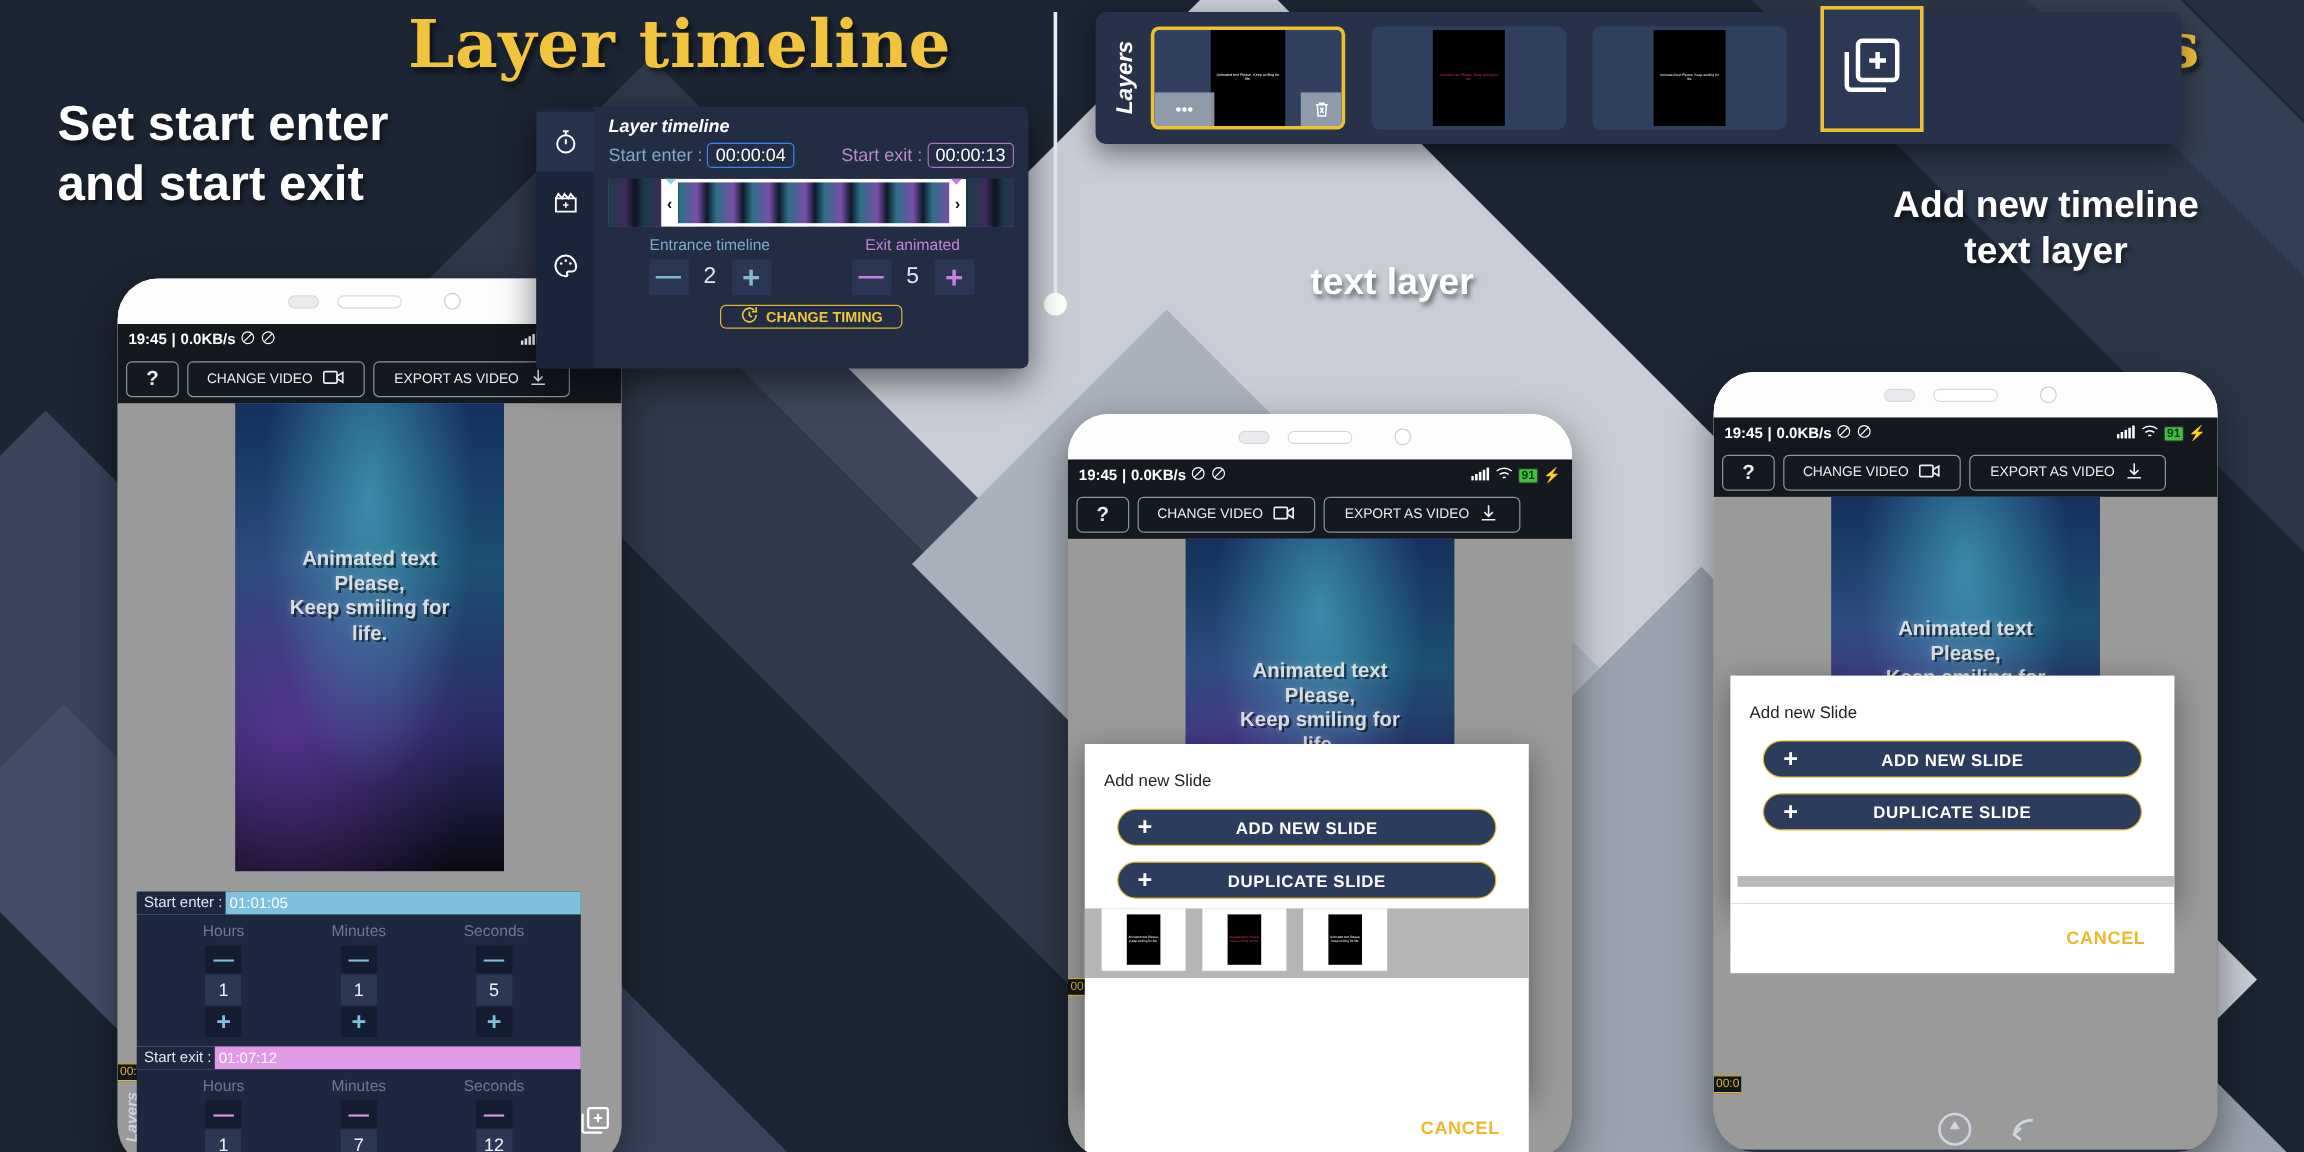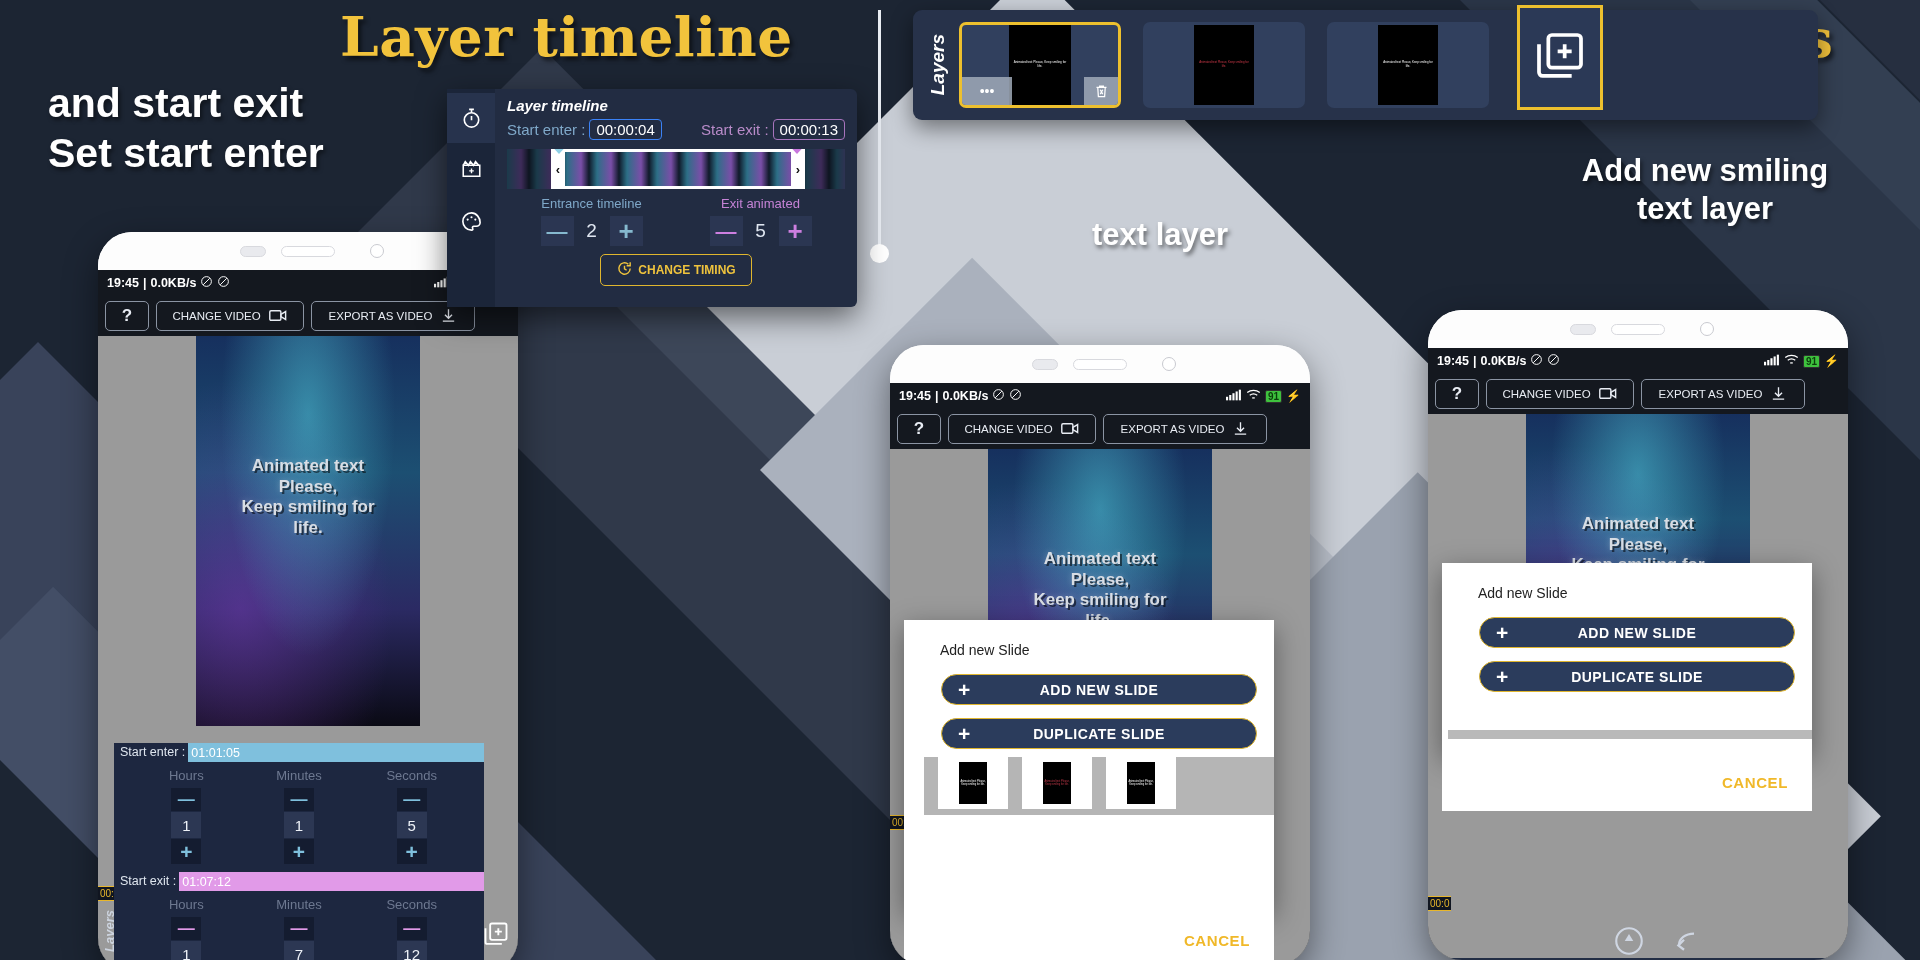--- a/index.html
+++ b/index.html
@@ -128,21 +128,21 @@
   .lc-thumb .tt.red { color:#d23a4a; }
   .lc-actions { position:absolute; left:0; right:0; bottom:0; display:flex;
                 justify-content:space-between; }
   .lc-act { background:rgba(160,170,185,.85); display:flex;
             align-items:center; justify-content:center; color:#fff; }
   .add-layer-box { border:3px solid #edc02e; display:flex; align-items:center;
                    justify-content:center; background:#2b3956; }
 
   
   .slide-dlg { position:absolute; background:#ffffff; z-index:35;
-               box-shadow:0 8px 26px rgba(0,0,0,.4);padding-left:20px; }
+               box-shadow:0 8px 26px rgba(0,0,0,.4); }
   .sd-title { color:#222; }
   .sd-btn { background:#2b3c5c; border:1.5px solid #e0b62e; border-radius:999px;
             color:#ffffff; font-weight:bold; display:flex; align-items:center;
             position:relative; justify-content:center; letter-spacing:.5px; }
   .sd-btn .plus { position:absolute; color:#fff; font-weight:bold; }
   .sd-sub { color:#6d6d6d; }
   .sd-thumbs { display:flex; background:#b5b5b5; }
   .sd-thumb { background:#ffffff; display:flex; align-items:center;
               justify-content:center; }
   .sd-thumb .inner { background:#000; display:flex; align-items:center;
@@ -169,32 +169,32 @@
   <div class="stripe" style="left:1110px;top:560px;width:160px;height:900px;background:#b7bdc7;"></div>
   <div class="stripe" style="left:1050px;top:840px;width:520px;height:900px;background:#9aa2af;"></div>
   <div class="stripe" style="left:-160px;top:540px;width:280px;height:900px;background:#39435a;"></div>
   <div class="stripe" style="left:-60px;top:700px;width:160px;height:900px;background:#434e66;"></div>
   <div class="stripe" style="left:1700px;top:-120px;width:180px;height:900px;background:#262f40;"></div>
 </div>
 
 <div class="headline-yellow" style="left:340px;top:4px;font-size:55px;">Layer timeline</div>
 
 <div class="caption-white" style="left:48px;top:78px;font-size:41px;width:480px;">
+  <div>Set start enter</div>
   <div>and start exit</div>
-  <div>Set start enter</div>
 </div>
 
 <div class="caption-white" style="left:900px;top:216px;font-size:31px;width:520px;text-align:center;">
   <div>text layer</div>
 </div>
 
 <div class="headline-yellow" style="left:1640px;top:8px;font-size:52px;">Layers</div>
 
 <div class="caption-white" style="left:1500px;top:152px;font-size:31px;width:410px;text-align:center;">
-  <div>Add new  smiling</div>
+  <div>Add new  timeline</div>
   <div>text layer</div>
 </div>
 
 <div class="conn-line" style="left:878px;top:10px;width:3px;height:238px;"></div>
 <div class="conn-dot" style="left:870px;top:244px;width:19px;height:19px;"></div>
 
 <div class="layers-strip" style="left:913px;top:10px;width:905px;height:110px;padding:0 8px;">
   <div class="layers-word" style="font-size:19px;margin:0 10px 0 6px;">Layers</div>
 
   <div class="layer-card sel" style="width:162px;height:86px;margin-right:22px;">
@@ -305,21 +305,21 @@
       <div class="dur-col">
         <div class="dur-lab-exit" style="font-size:13px;margin-bottom:5px;">Exit animated</div>
         <div class="dur-ctrls" style="gap:8px;">
           <div class="sq" style="width:33px;height:30px;color:#cd7fe0;font-size:21px;">—</div>
           <div style="color:#dfe6f0;font-size:19px;width:20px;text-align:center;">5</div>
           <div class="sq" style="width:33px;height:30px;color:#cd7fe0;font-size:26px;">+</div>
         </div>
       </div>
     </div>
 
-    <div class="ct-btn" style="margin:8px auto 0 auto;width:152px;height:32px;justify-content:center;font-size:12px;">
+    <div class="ct-btn" style="margin:8px auto 0 auto;width:152px;height:20px;justify-content:center;font-size:12px;">
       <span>
         <svg width="17" height="17" viewBox="0 0 24 24" fill="none" stroke="#efc33d" stroke-width="2">
           <path d="M20 12a8 8 0 1 1-2.6-5.9"></path>
             <path d="M20 3v5h-5"></path>
             <path d="M12 8v4.5l3 2"></path>
         </svg>
       </span>
       <span>CHANGE TIMING</span>
     </div>
   </div>

